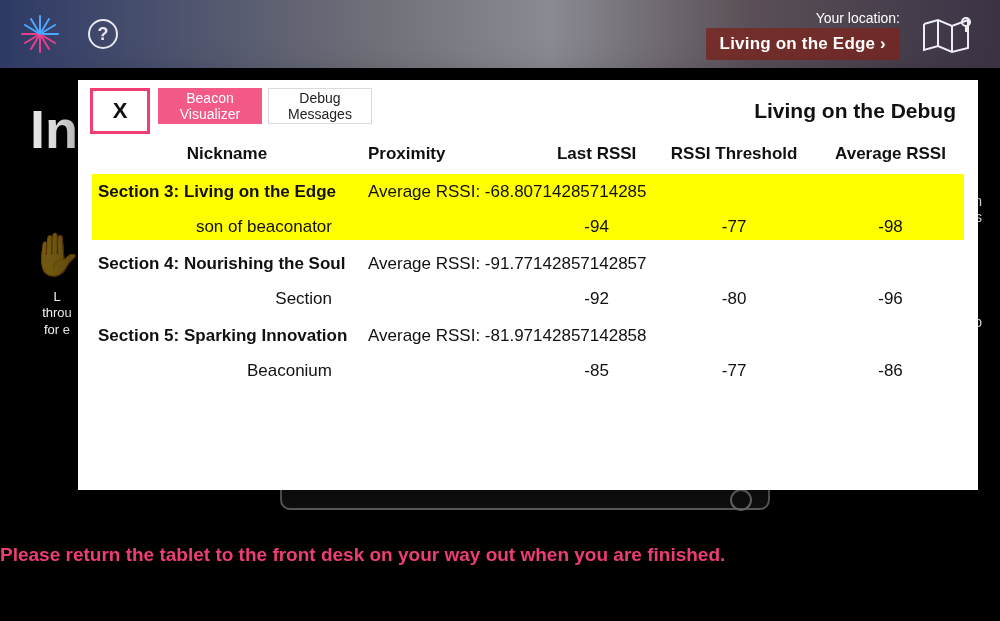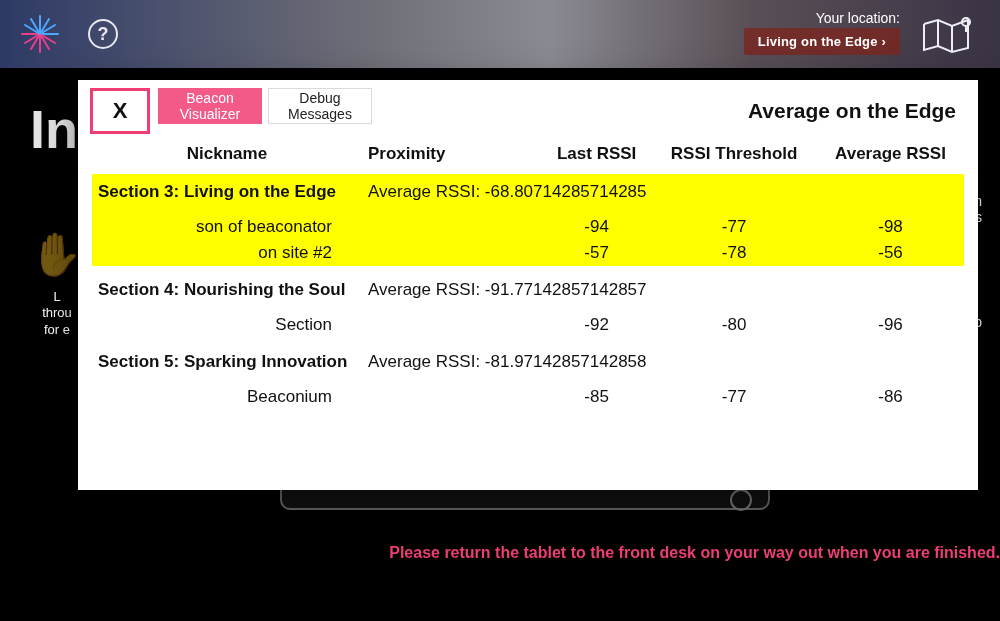--- a/index.html
+++ b/index.html
@@ -15,36 +15,36 @@
   .sun-logo { width: 44px; height: 44px; margin: 0 18px; position: relative; }
   .sun-logo svg { width: 44px; height: 44px; }
   .help-icon {
     width: 30px; height: 30px; border: 2px solid #e8e8ee; border-radius: 50%;
     display: flex; align-items: center; justify-content: center;
     color: #e8e8ee; font-weight: 700; font-size: 18px; margin-left: 8px;
   }
   .location-block { position: absolute; right: 100px; top: 10px; color: #fff; font-size: 14px; text-align: right; }
   .location-pill {
     margin-top: 2px; background: rgba(120,40,35,0.85); color: #fff; padding: 6px 14px;
-    border-radius: 2px; font-size: 13px; font-weight: 600; letter-spacing: .2px;
+    border-radius: 2px; font-size: 17px; font-weight: 600; letter-spacing: .2px;
     display: inline-block;
   }
   .map-icon { position: absolute; right: 24px; top: 14px; }
   .map-icon svg { width: 56px; height: 40px; stroke: #eeeef4; fill: none; stroke-width: 2; }
 
   
   .dark-main { position: absolute; left: 0; top: 68px; width: 1000px; height: 553px; background: #000; color: #eee; }
   .dim-title { position: absolute; left: 30px; top: 30px; font-size: 54px; font-weight: 700; color: #fff; opacity: 0.9; }
   .dim-side { position: absolute; left: 22px; top: 160px; width: 70px; color: #fff; text-align: center; font-size: 13px; line-height: 1.3; }
   .dim-side .glyph { font-size: 42px; opacity: .45; margin-bottom: 6px; }
   .dim-right { position: absolute; right: 18px; top: 125px; color: #fff; font-size: 14px; text-align: right; }
   .dim-right2 { position: absolute; right: 18px; top: 246px; color: #fff; font-size: 14px; }
   .footer-msg {
-    position: absolute; left: 0; right: 0; top: 476px; text-align: right;
-    color: #ec3e72; font-size: 16px; font-weight: 600;
+    position: absolute; left: 0; right: 0; top: 476px; text-align: left;
+    color: #ec3e72; font-size: 19px; font-weight: 600;
   }
   .continue-btn {
     position: absolute; right: 22px; top: 30px; border: 2px solid #ec3e72; color: #ec3e72;
     padding: 10px 16px; font-size: 18px; font-weight: 600; background: transparent;
   }
   .tablet-outline {
     position: absolute; left: 280px; top: 416px; width: 490px; height: 26px;
     border: 2px solid #666; border-radius: 0 0 10px 10px; background: #111;
   }
   .tablet-outline::after{
@@ -146,21 +146,21 @@
   <div class="dim-right2">ted clip</div>
   <div class="tablet-outline"></div>
   <div class="footer-msg">Please return the tablet to the front desk on your way out when you are finished.</div>
 </div>
 
 <div class="modal">
   <div class="modal-top">
     <div class="close-box">X</div>
     <div class="tab active">Beacon Visualizer</div>
     <div class="tab">Debug Messages</div>
-    <div class="modal-title">Average on the Edge</div>
+    <div class="modal-title">Living on the Debug</div>
   </div>
 
   <div class="table-wrap">
     <table class="beacons">
       <thead>
         <tr>
           <th class="col-nick">Nickname</th>
           <th class="col-prox">Proximity</th>
           <th>Last RSSI</th>
           <th>RSSI Threshold</th>
@@ -175,27 +175,20 @@
           <tr class="gap-row highlight">
             <td colspan="5"></td>
           </tr>
           <tr class="data-row highlight">
             <td class="nick">son of beaconator</td>
             <td></td>
             <td>-94</td>
             <td>-77</td>
             <td>-98</td>
           </tr>
-          <tr class="data-row highlight">
-            <td class="nick">on site #2</td>
-            <td></td>
-            <td>-57</td>
-            <td>-78</td>
-            <td>-56</td>
-          </tr>
           <tr class="section-row">
             <td>Section 4: Nourishing the Soul</td>
             <td class="avg" colspan="4" style="text-align: left; margin-top: 30px;">Average RSSI: -91.77142857142857</td>
           </tr>
           <tr class="gap-row">
             <td colspan="5"></td>
           </tr>
           <tr class="data-row">
             <td class="nick">Section</td>
             <td></td>

